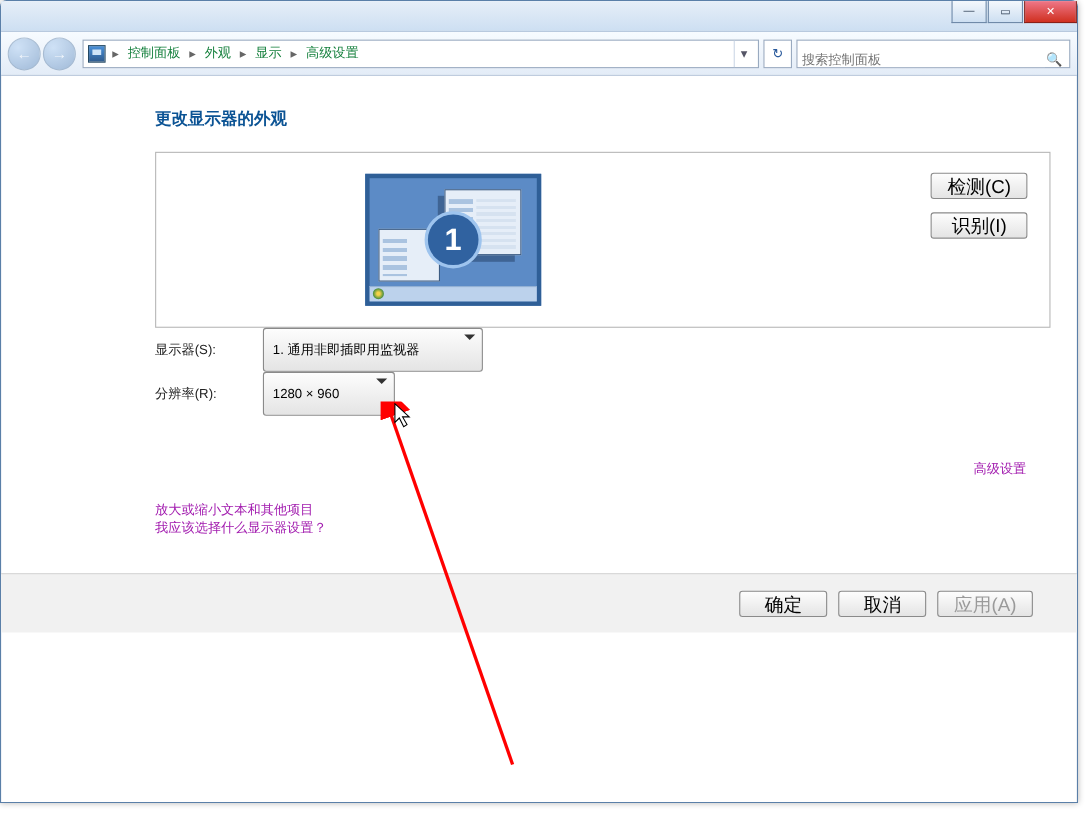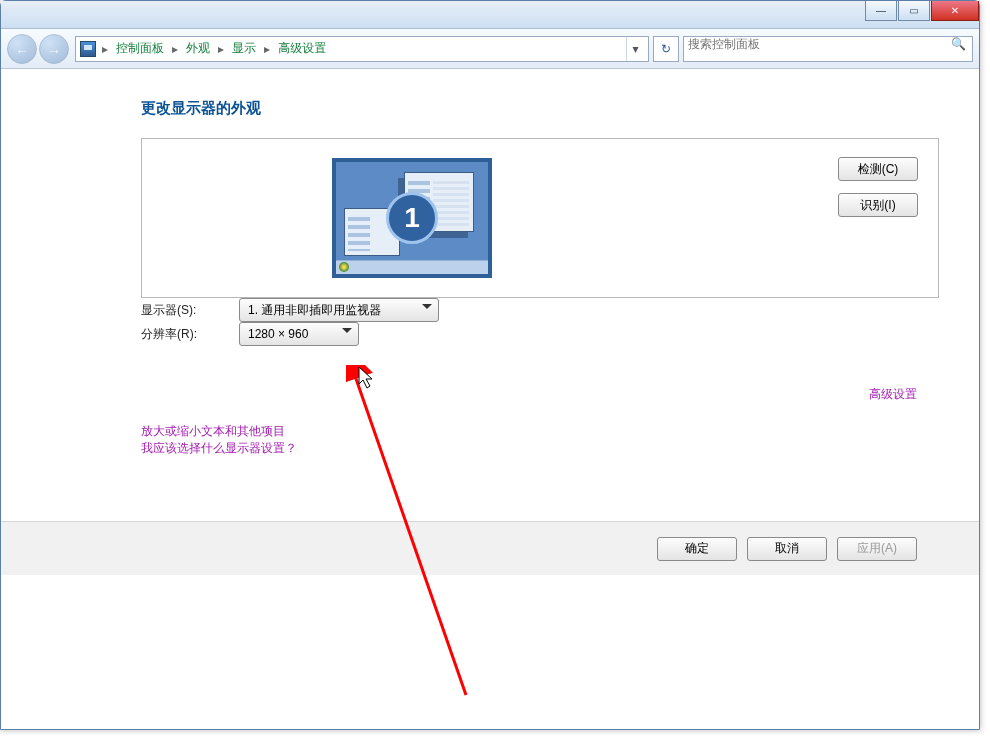--- a/index.html
+++ b/index.html
@@ -91,27 +91,27 @@
     .crumb { color:#15803d; padding: 0 2px; }
     .crumb.sep { color:#666; }
     .addr-drop {
       margin-left:auto;
       width:18px;height:24px;display:flex;align-items:center;justify-content:center;border-left:1px solid #ccd8e6;color:#556;
     }
     .refresh {
       width:26px;height:26px;border:1px solid #99aac0;background:#fff;display:flex;align-items:center;justify-content:center;color:#2a5a9c;
     }
     .searchbox {
-      width:290px;height:26px;border:1px solid #99aac0;background:#fff;display:flex;align-items:flex-start;padding:0 4px;color:#888;font-style:italic;
+      width:249px;height:26px;border:1px solid #99aac0;background:#fff;display:flex;align-items:flex-end;padding:0 4px;color:#888;font-style:italic;
     }
     .searchbox .sicon{margin-left:auto;width:18px;text-align:center;color:#4b6b90;font-style:normal;}
     input.searchtxt{flex:1;border:none;outline:none;font-family:inherit;font-size:12px;color:#444;}
     
     .content {
-      padding: 30px 40px 20px 140px;
+      padding: 30px 24px 20px 140px;
       position:relative;
     }
     h2.heading {
       color:#0b5394;
       font-size:15px;
       font-weight:600;
       margin-bottom: 20px;
     }
     .monitorbox {
       border:1px solid #b7b7b7;
@@ -141,43 +141,43 @@
       position:absolute;left:50%;top:50%;transform:translate(-50%,-50%);
       width:52px;height:52px;border-radius:50%;background:#3062a0;color:#fff;font-size:28px;display:flex;align-items:center;justify-content:center;border:3px solid #9ec4ee;font-weight:bold;
     }
     .sidebtns{
       position:absolute; right:20px; top:18px; display:flex;flex-direction:column;gap:12px;
     }
     .win7btn{
       min-width:80px;height:24px;
       border:1px solid #8a8a8a;border-radius:3px;
       background:linear-gradient(#fdfdfd,#e4e4e4);
-      font-family:inherit;font-size:12px;cursor:pointer;
+      font-family:inherit;font-size:17px;cursor:pointer;
       padding: 0 14px;
     }
     .formrow{display:flex;align-items:center;gap:10px;}
     .formlabel{width:88px;color:#222;}
     .dropdown{
-      height:24px;min-width:120px;padding:0 22px 0 8px;
+      height:40px;min-width:120px;padding:0 22px 0 8px;
       border:1px solid #8a8a8a;border-radius:3px;
       background:linear-gradient(#fdfdfd,#e4e4e4);
       font-family:inherit;font-size:12px;cursor:pointer;
       display:inline-flex;align-items:center;position:relative;
     }
     .dropdown .ddarrow{position:absolute;right:6px;top:5px;border:5px solid transparent;border-top-color:#333;}
     .advrow{display:flex;justify-content:flex-end;margin:40px 22px 20px 0;}
     .link{color:#a21caf;cursor:pointer;}
     .linksblock{margin-top:14px;display:flex;flex-direction:column;}
     
     .btnbar{
       position:absolute;left:0;right:0;top:520px;
       border-top:1px solid #d6d6d6;
       background:#f1f1f1;
       height:54px;
-      display:flex;justify-content:flex-end;align-items:center;gap:10px;padding-right:62px;
+      display:flex;justify-content:flex-end;align-items:center;gap:10px;padding-right:40px;
     }
     .win7btn.disabled{color:#9a9a9a;}
     
     .arrow {
       position:absolute;
       left:355px; top:370px;
       width:2px; height:330px;
       background:transparent;
       pointer-events:none;
       z-index:50;

